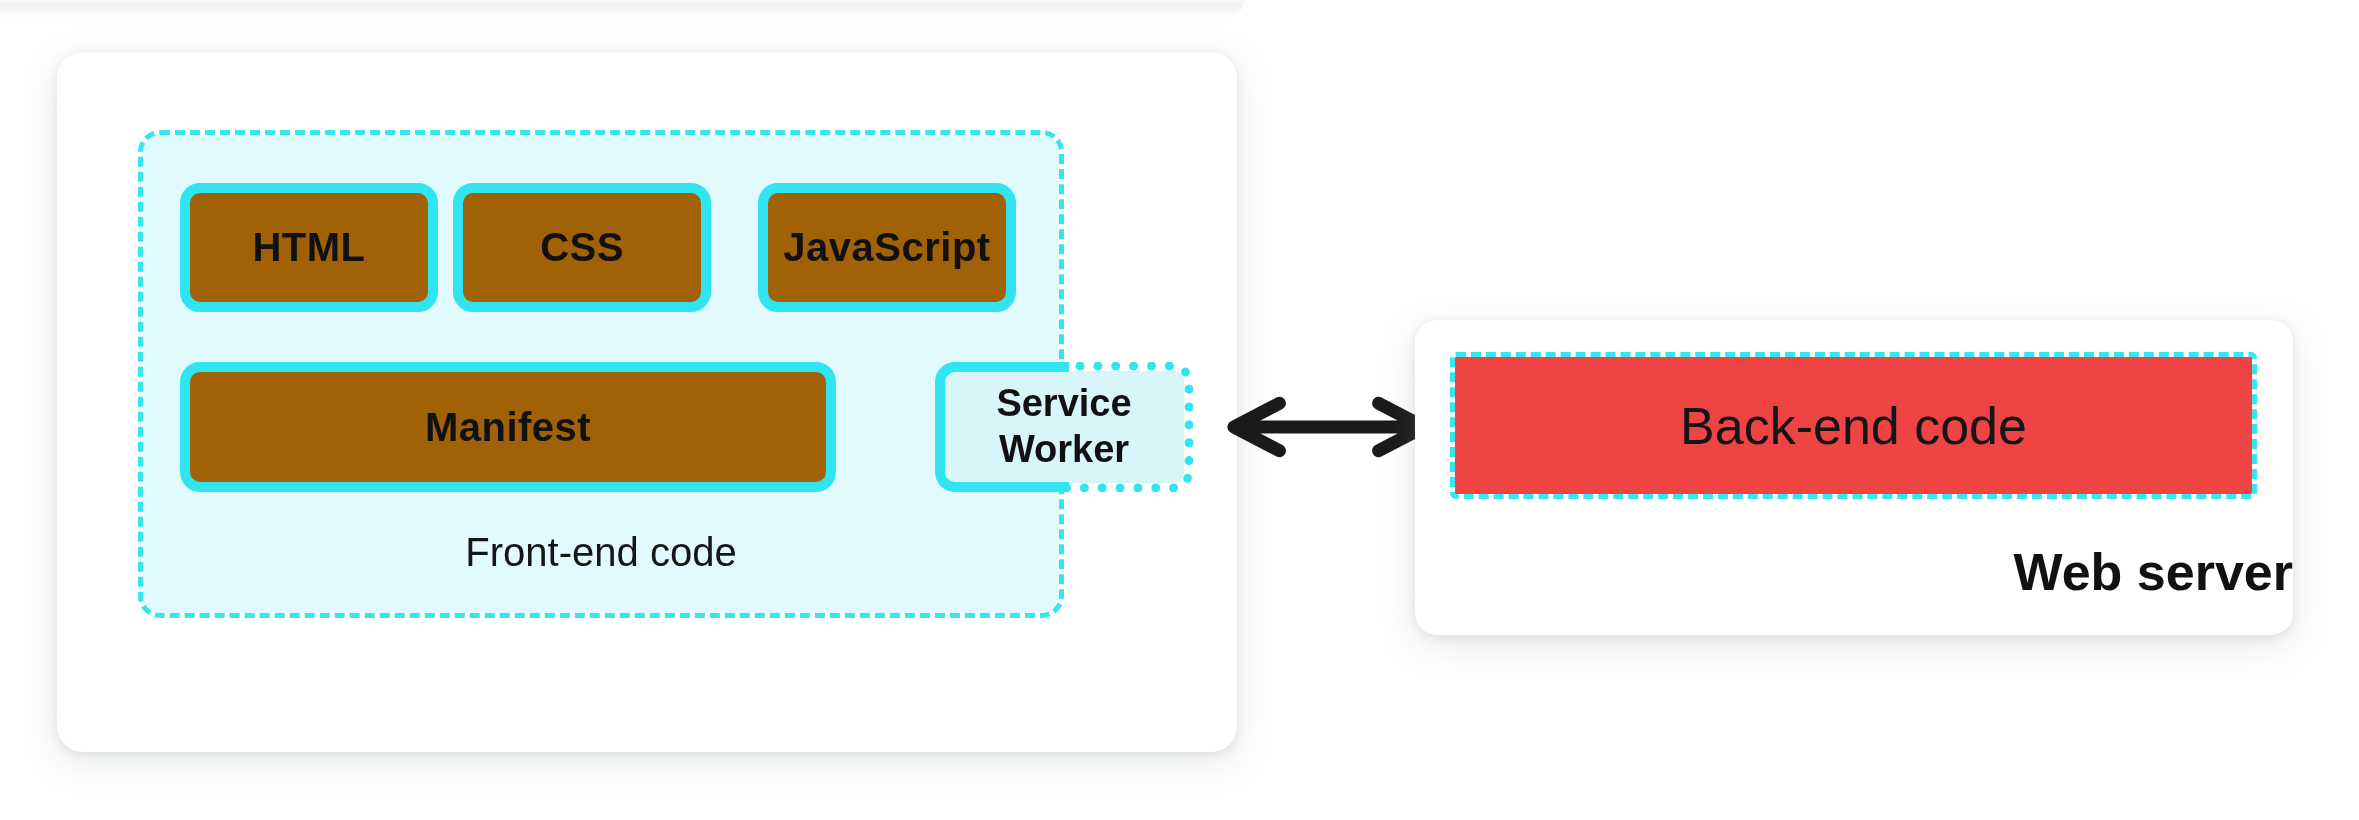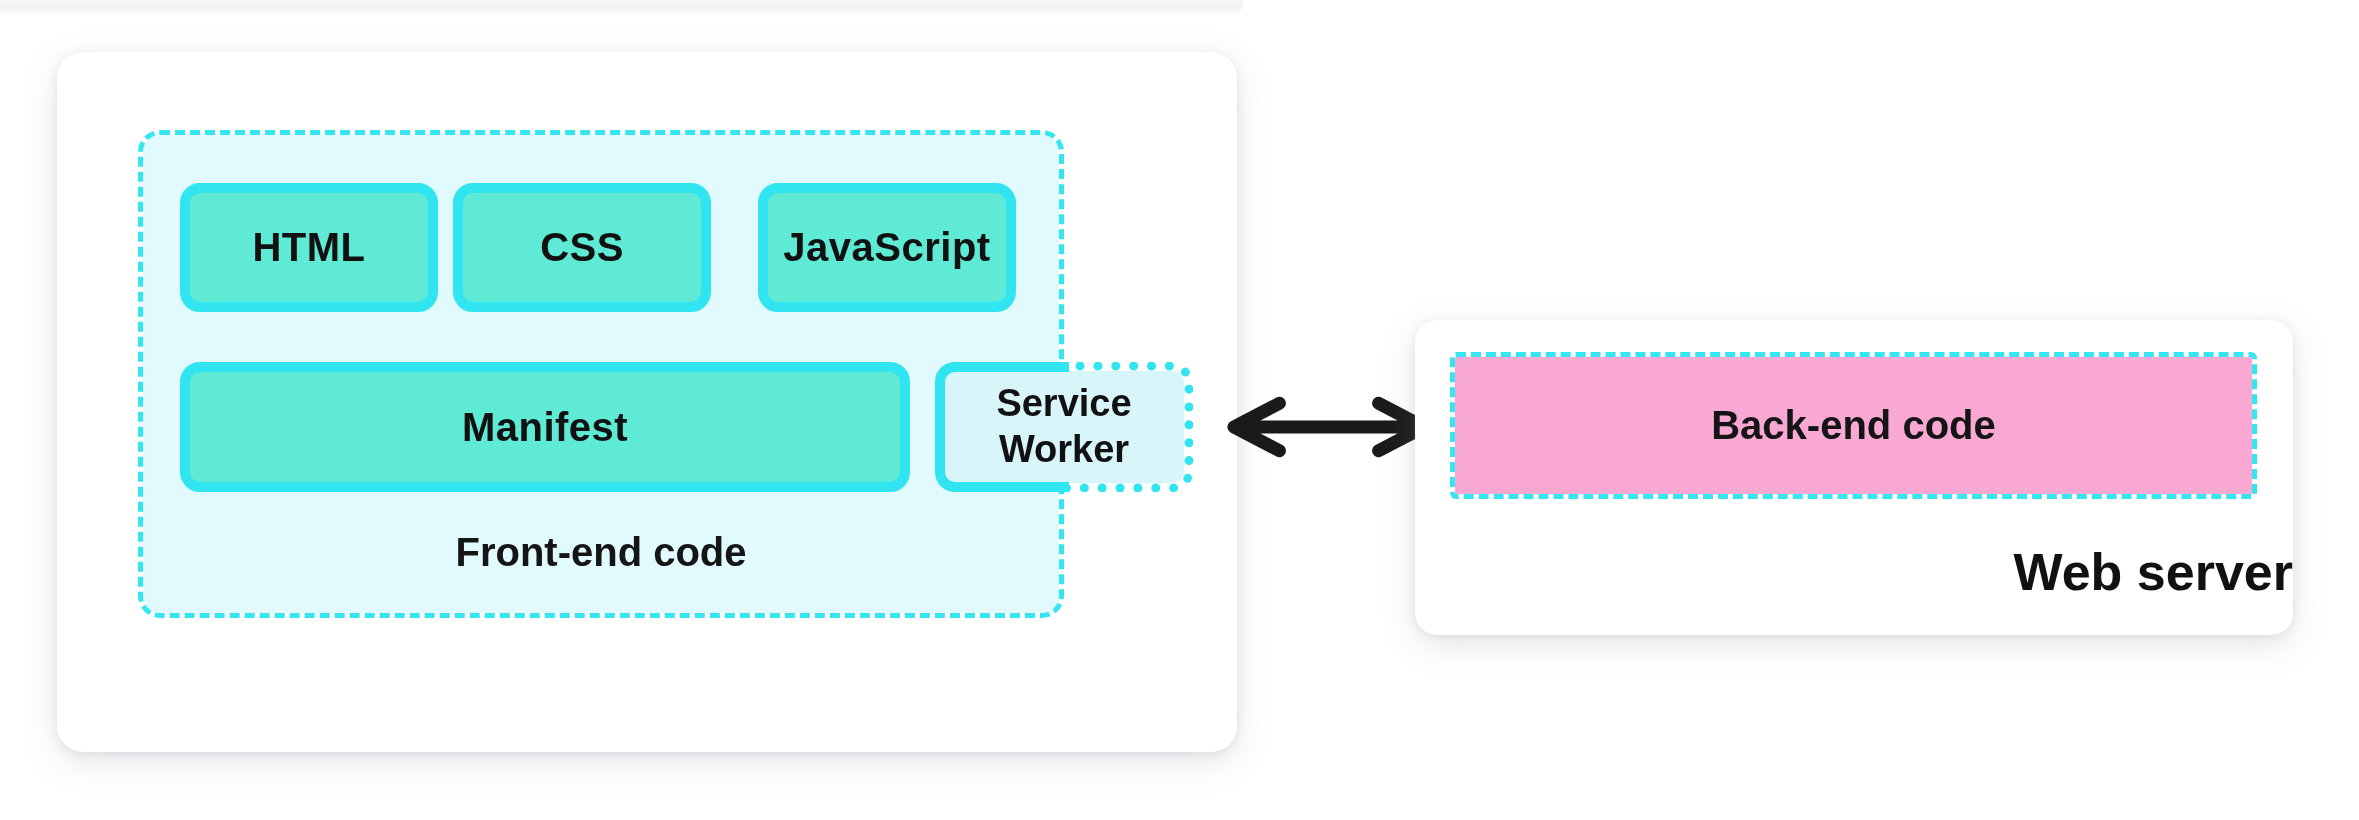--- a/index.html
+++ b/index.html
@@ -20,60 +20,60 @@
   .server-card { left: 1415px; top: 320px; width: 878px; height: 315px; border-radius: 22px; }
 
   .fe-container {
     position: absolute; left: 81px; top: 78px; width: 926px; height: 488px;
     border: 5px dashed #35e6f0; border-radius: 22px;
     background: #e1fafd; background-clip: padding-box;
   }
 
   .node {
     position: absolute; border: 10px solid #30e5f0; border-radius: 20px;
-    background: #5eead4; display: flex; align-items: center; justify-content: center;
+    background: #a16207; display: flex; align-items: center; justify-content: center;
     font-weight: 700; font-size: 40px; letter-spacing: 0.5px;
   }
   .node-html     { left: 123px; top: 131px; width: 258px; height: 129px; }
   .node-css      { left: 396px; top: 131px; width: 258px; height: 129px; }
   .node-js       { left: 701px; top: 131px; width: 258px; height: 129px; }
-  .node-manifest { left: 123px; top: 310px; width: 730px; height: 130px; }
+  .node-manifest { left: 123px; top: 310px; width: 656px; height: 130px; }
 
   .sw-box { position: absolute; left: 878px; top: 310px; width: 258px; height: 130px; }
   .sw-dotted {
     position: absolute; inset: 0; border: 9px dotted #30e5f0; border-radius: 20px;
     background: #d8f5fa; background-clip: padding-box;
   }
   .sw-solid {
     position: absolute; left: 0; top: 0; bottom: 0; width: 52%;
     border: 10px solid #30e5f0; border-right: none;
     border-radius: 20px 0 0 20px;
   }
   .sw-label {
     position: absolute; inset: 0; display: flex; align-items: center; justify-content: center;
     text-align: center; font-weight: 700; font-size: 38px; line-height: 1.2; padding: 0 38px;
   }
 
   .fe-label {
     position: absolute; left: 81px; top: 474px; width: 926px; height: 52px;
-    line-height: 52px; text-align: center; font-size: 40px; font-weight: 700; color: #151515;
+    line-height: 52px; text-align: center; font-size: 40px; font-weight: 400; color: #151515;
   }
   .device-label {
     position: absolute; left: 0; top: 604px; width: 1180px; height: 60px;
     line-height: 60px; text-align: center; font-size: 52px; font-weight: 700;
   }
 
   .arrow-svg { position: absolute; left: 1222px; top: 391px; width: 214px; height: 72px; }
 
   .be-box {
     position: absolute; left: 35px; top: 32px; width: 807px; height: 147px;
     border: 5px dashed #35e6f0; border-radius: 6px;
-    background: #f9a8d4; background-clip: padding-box;
+    background: #ef4444; background-clip: padding-box;
     display: flex; align-items: center; justify-content: center;
-    font-size: 40px; font-weight: 700; color: #151515;
+    font-size: 52px; font-weight: 400; color: #151515;
   }
   .server-label {
     position: absolute; left: 0; top: 220px; width: 878px; height: 64px;
     line-height: 64px; text-align: right; font-size: 52px; font-weight: 700;
   }
 </style>
 </head>
 <body>
 
 <div>

